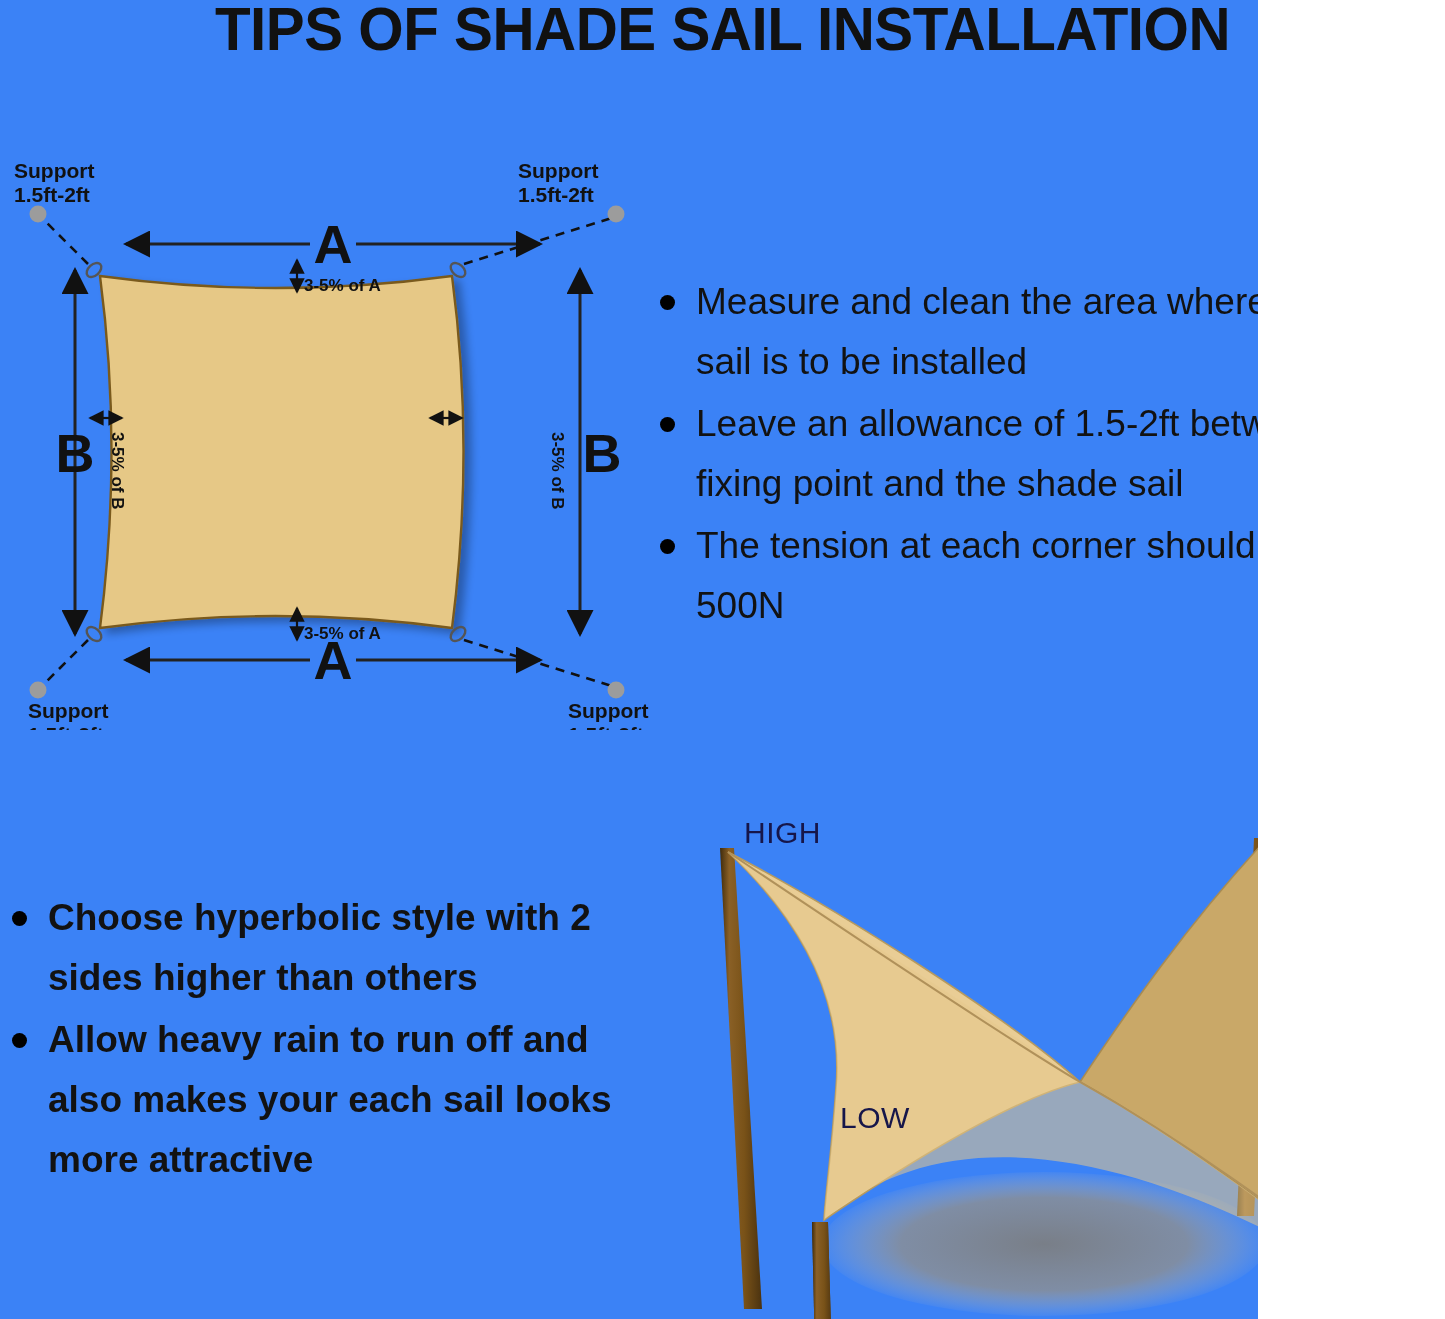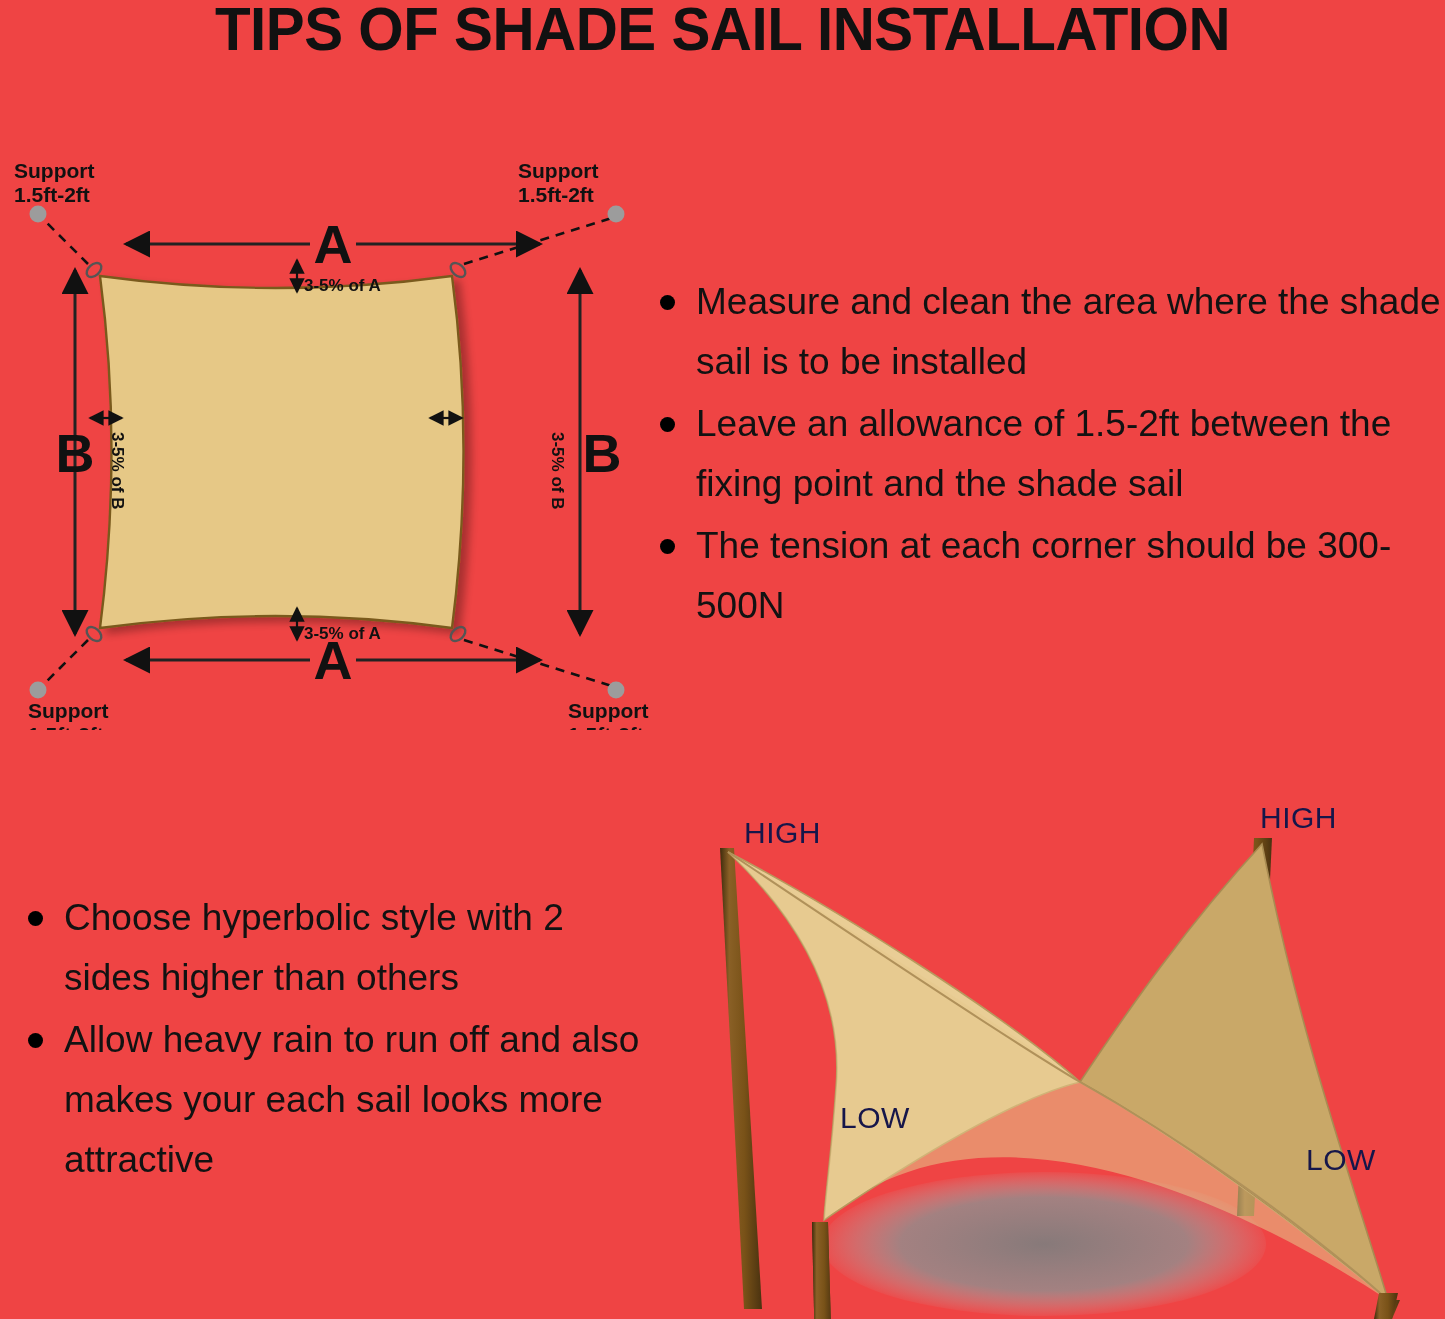--- a/index.html
+++ b/index.html
@@ -7,23 +7,23 @@
     margin: 0;
     padding: 0;
     background: #ffffff;
   }
   body {
     font-family: "Liberation Sans", "DejaVu Sans", sans-serif;
     color: #000000;
   }
   #page {
     position: relative;
-    width: 1445px;
+    width: 1258px;
     height: 1319px;
-    background: #ef4444;
+    background: #3b82f6;
     overflow: hidden;
   }
 
   
   #title {
     position: absolute;
     left: 0;
     top: -4px;
     width: 1445px;
     text-align: center;
@@ -71,26 +71,26 @@
     top: 272px;
     width: 800px;
     font-size: 37px;
     line-height: 1.62;
     font-weight: 400;
     color: #121212;
   }
   #tips-right li { margin-bottom: 2px; }
 
   #tips-bottom-left {
-    left: 16px;
+    left: 0px;
     top: 888px;
     width: 625px;
     font-size: 37px;
     line-height: 1.62;
-    font-weight: 400;
+    font-weight: 700;
     color: #121212;
   }
   #tips-bottom-left li { margin-bottom: 2px; }
 
   
   svg text {
     font-family: "Liberation Sans", "DejaVu Sans", sans-serif;
     fill: #111;
   }
   .lbl-support   { font-size: 21px; font-weight: 600; }

